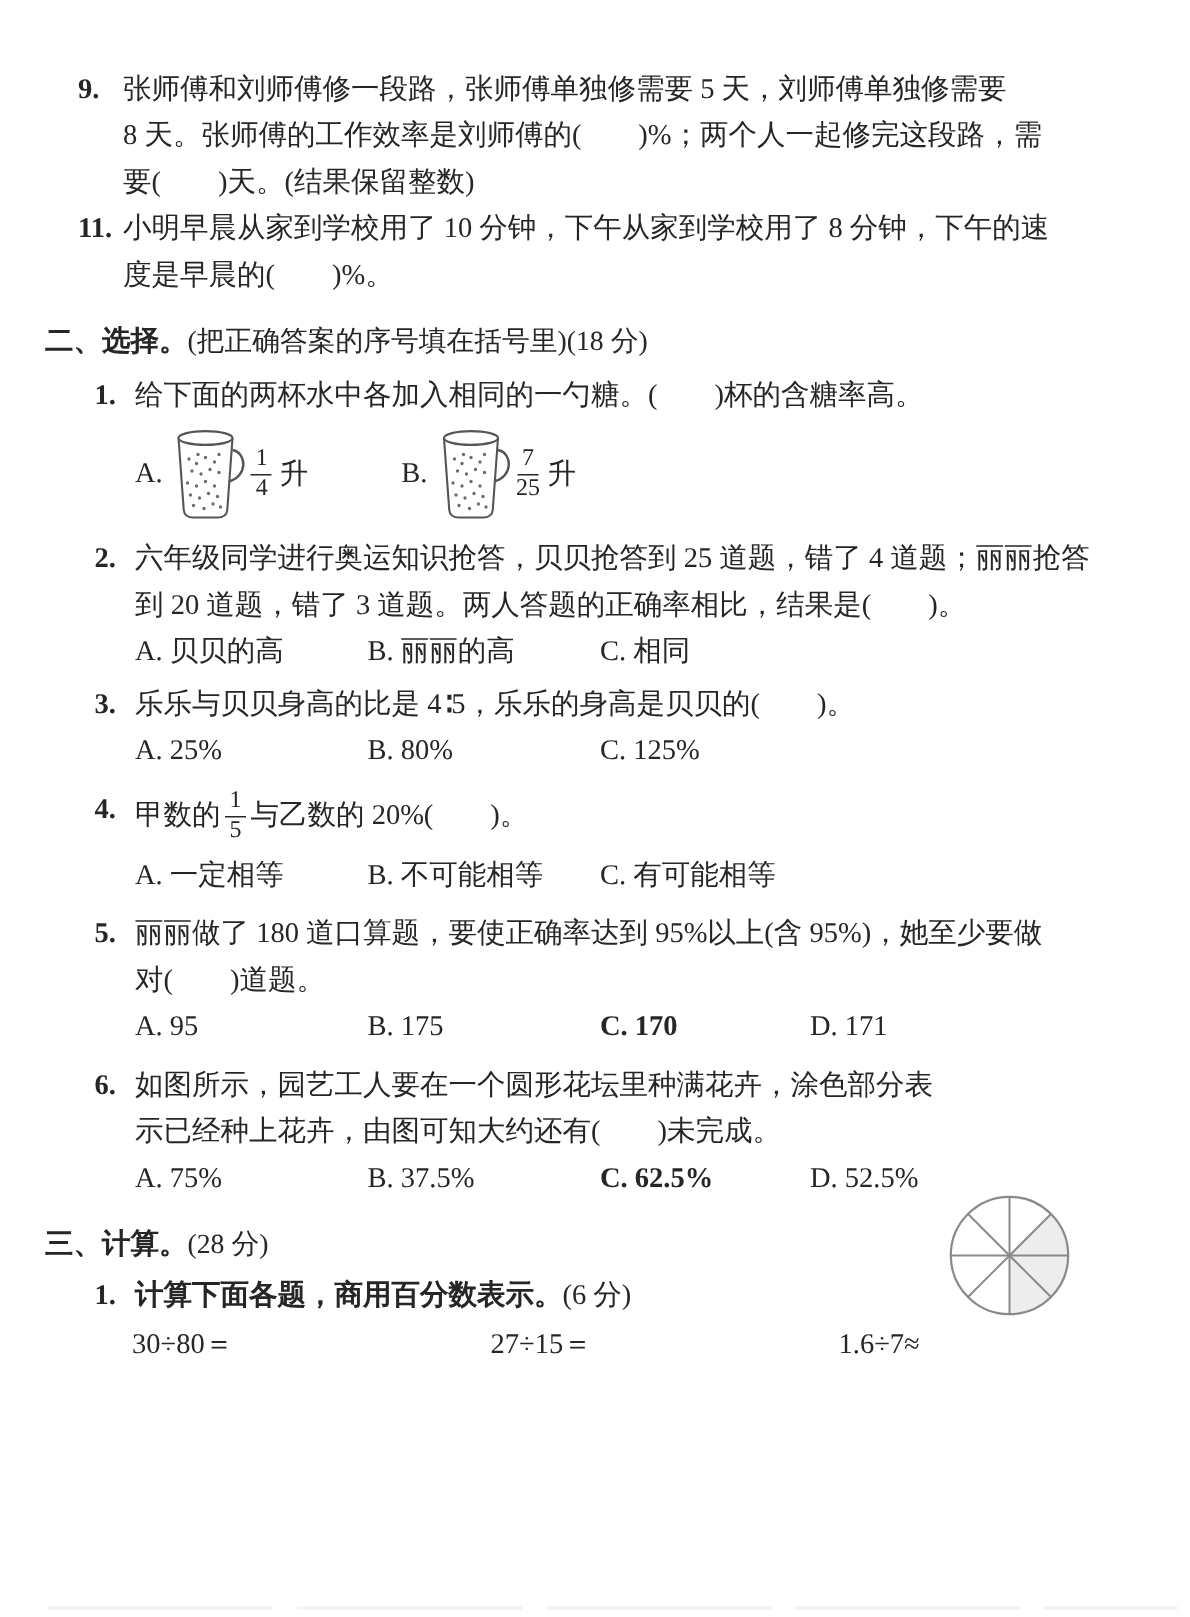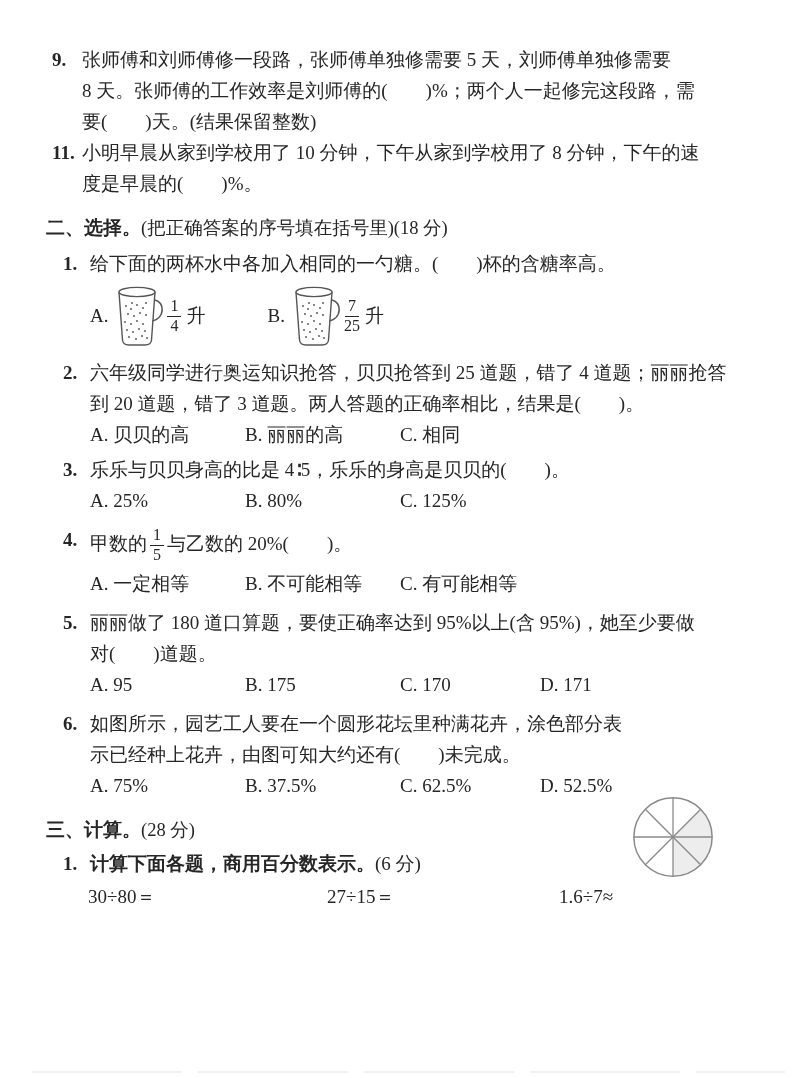--- a/index.html
+++ b/index.html
@@ -12,29 +12,29 @@
     font-family:"Liberation Serif","DejaVu Serif",serif;
     font-size:19px;
     padding:44px 34px 0 30px;
     overflow:hidden;
   }
   .line{line-height:31px;white-space:nowrap;}
   
   .fi-item{position:relative;margin-left:22px;padding-left:30px;}
   .fi-item>.num{position:absolute;left:0;top:0;font-weight:bold;line-height:31px;}
   
-  .sec-title{line-height:31px;margin-top:13px;white-space:nowrap;margin-left:16px;}
+  .sec-title{line-height:31px;margin-top:13px;white-space:nowrap;}
   .sec-title .main{font-weight:bold;}
   .sec-title .kai{font-weight:normal;font-size:18.5px;}
   
   .q-item{position:relative;margin-left:33px;padding-left:27px;margin-top:4px;}
   .q-item>.num{position:absolute;left:0;top:0;font-weight:bold;line-height:31px;}
   .opts{display:flex;margin-left:60px;line-height:31px;}
   .opt{width:155px;white-space:nowrap;}
-  .opt.w3{width:140px;}
+  .opt.w3{width:140px;font-weight:bold;}
   .opt.last{width:auto;}
   
   .cups{display:flex;gap:62px;margin-left:60px;align-items:center;height:74px;}
   .cup-opt{display:flex;align-items:center;}
   .cup-opt .lab{margin-right:2px;}
   .cup-opt .unit{margin-left:2px;}
   
   .frac{display:inline-flex;flex-direction:column;align-items:center;vertical-align:middle;line-height:1.05;font-size:16px;margin:0 3px;}
   .frac .fn{padding:0 3px 1px;border-bottom:1.3px solid #262626;}
   .frac .fd{padding-top:1px;}

